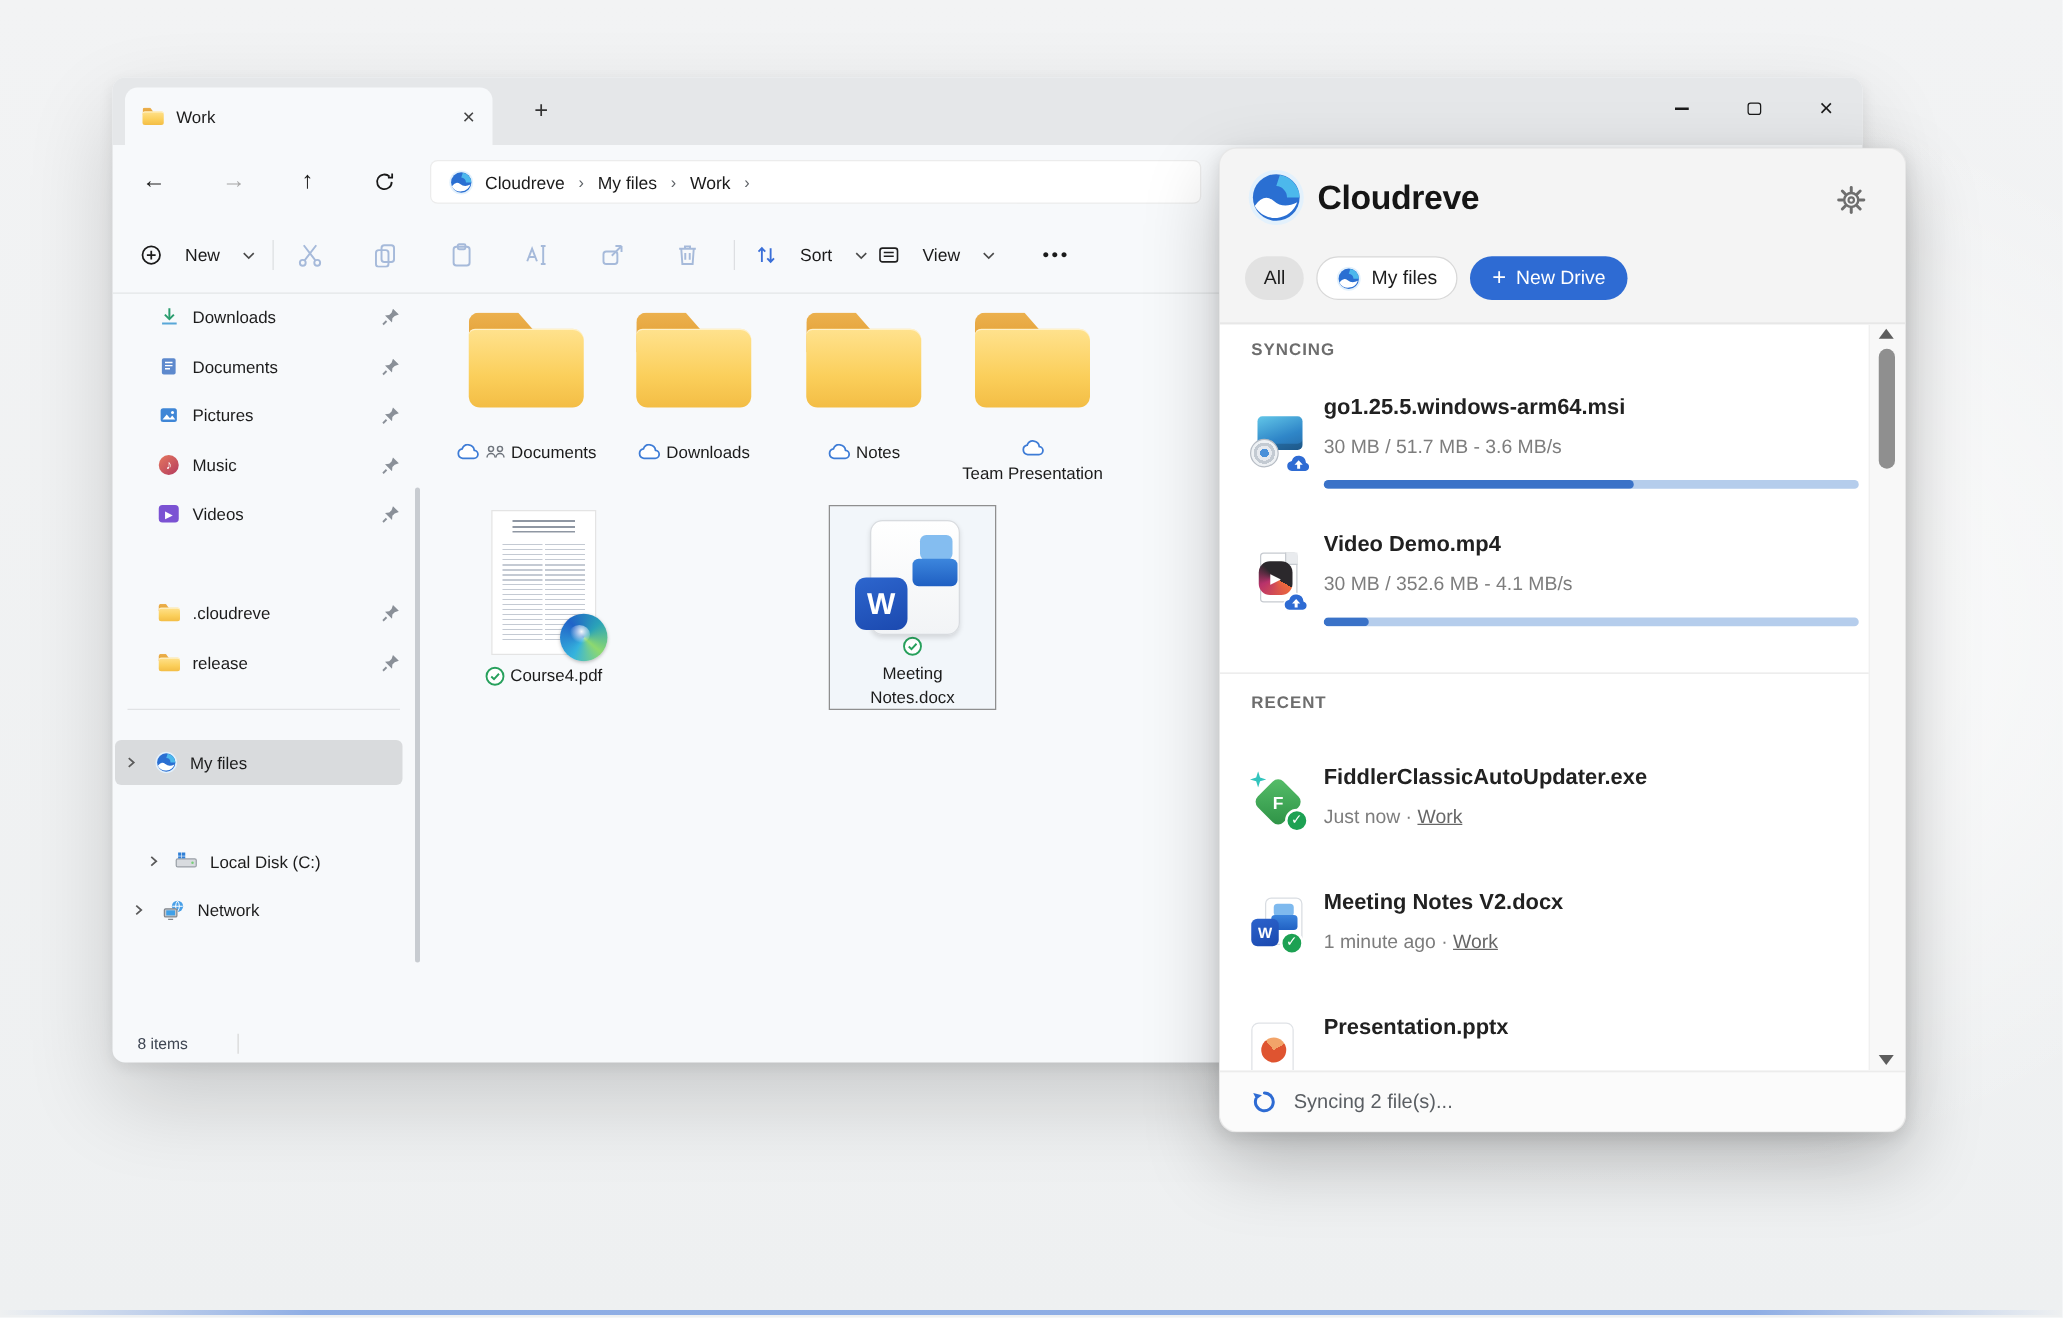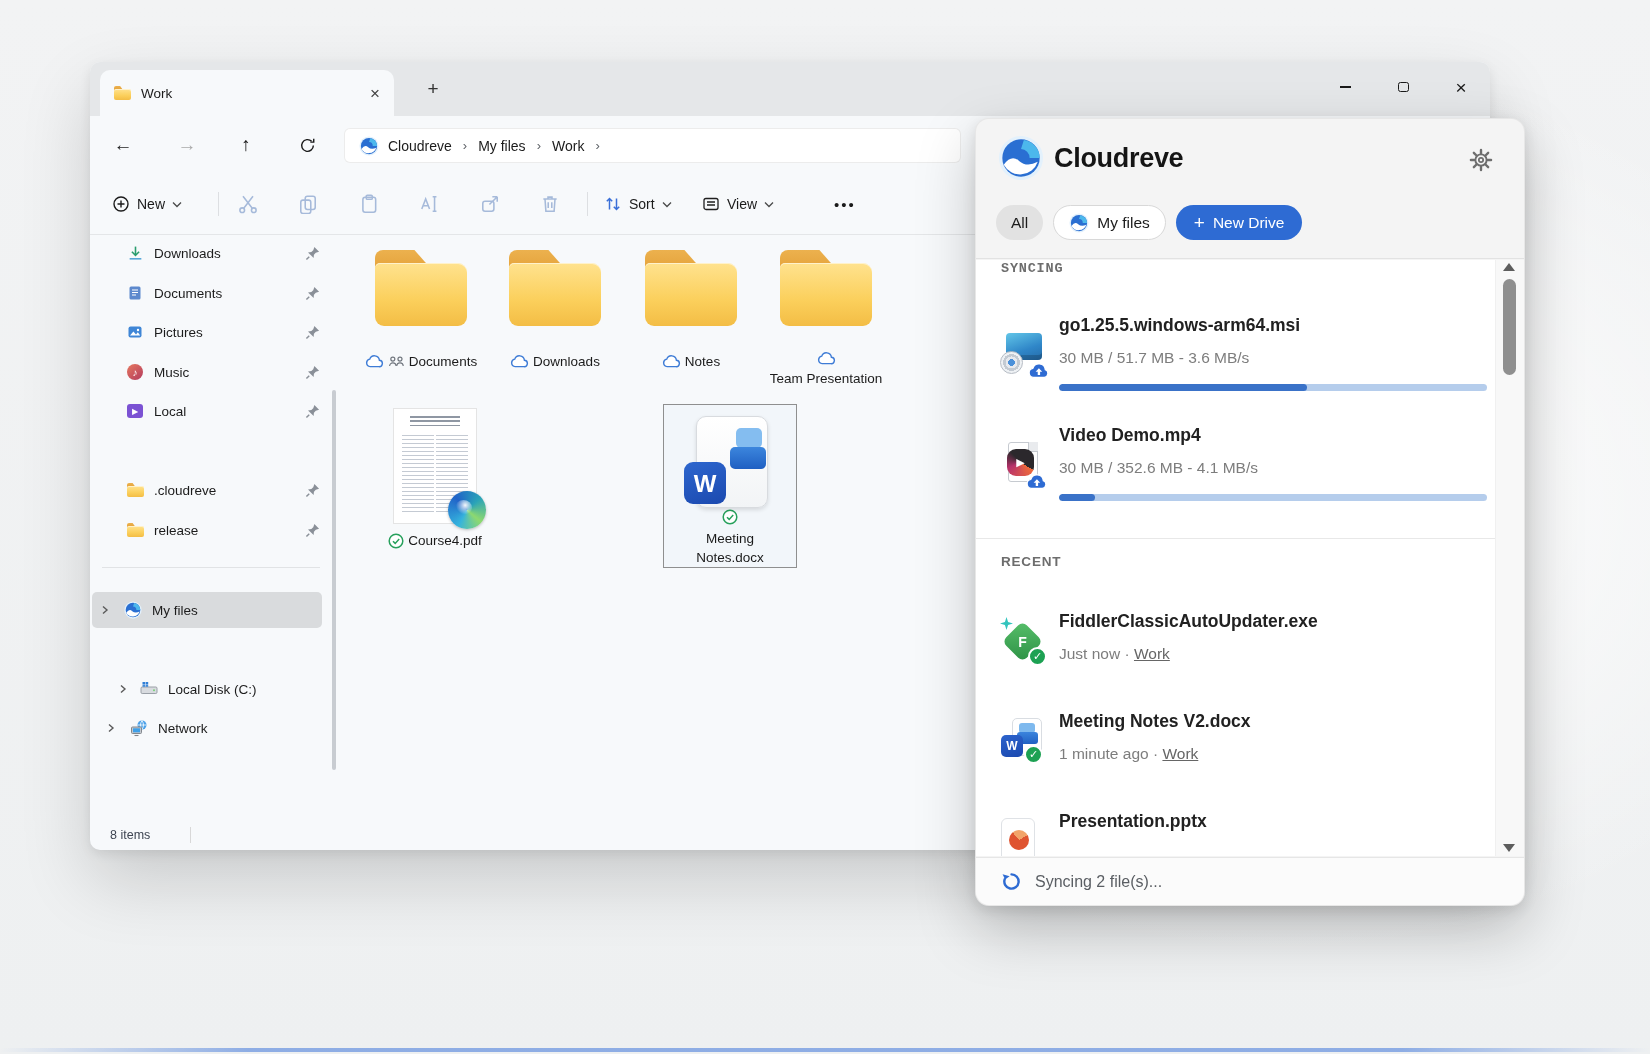--- a/index.html
+++ b/index.html
@@ -31,21 +31,21 @@
   .glyph-close{font-size:19px;line-height:1;}
 
   .navbar{position:absolute;left:0;right:0;top:54px;height:58px;}
   .nav-btn{position:absolute;top:14px;width:30px;height:30px;display:flex;align-items:center;justify-content:center;font-size:19px;color:#1a1a1a;}
   .nav-btn.disabled{color:#a9a9a9;}
   .addressbar{position:absolute;left:255px;top:13px;width:615px;height:33px;background:#ffffff;border-radius:5px;
     box-shadow:0 0 0 1px #ececec;display:flex;align-items:center;padding:0 14px;gap:9px;font-size:14px;color:#1b1b1b;}
   .crumb-sep{color:#5f6368;font-size:13px;padding:0 2px;}
 
   .toolbar{position:absolute;left:0;right:0;top:112px;height:61px;border-bottom:1px solid #e4e6e8;}
-  .tb{position:absolute;top:0;height:60px;display:flex;align-items:center;gap:7px;font-size:14px;color:#1b1b1b;}
+  .tb{position:absolute;top:0;height:60px;display:flex;align-items:center;gap:18px;font-size:14px;color:#1b1b1b;}
   .tb-sep{position:absolute;top:18px;width:1px;height:24px;background:#dddfe2;}
   .tb-ico{display:flex;align-items:center;}
 
   
   .side-row{position:absolute;left:8px;width:234px;height:36px;display:flex;align-items:center;font-size:13.5px;color:#1c1c1c;border-radius:5px;}
   .side-row .ico{width:18px;height:18px;margin-left:28px;margin-right:10px;flex:none;display:flex;align-items:center;justify-content:center;}
   .side-row .pin{position:absolute;right:12px;width:15px;height:15px;}
   .side-row.sel{background:#d9dbdd;}
   .tree .chev{width:14px;margin-left:8px;display:flex;align-items:center;color:#5a5a5a;flex:none;}
   .tree .ico{margin-left:10px;}
@@ -351,21 +351,21 @@
     <span>Music</span>
     <span class="pin"><svg width="15" height="15" viewBox="0 0 16 16">
           <path d="M10 1L15 6L11.5 7.2L9.5 9.2L9.2 12.8L3.2 6.8L6.8 6.5L8.8 4.5Z" fill="#8a9098"></path>
           <path d="M4.5 11.5L1.5 14.5" stroke="#8a9098" stroke-width="1.6"></path>
         </svg></span>
   </div>
   <div class="side-row" style="top:331px;">
     <span class="ico">
         <span style="width:16px;height:14px;border-radius:3px;background:#7b52d3;display:flex;align-items:center;justify-content:center;color:#fff;font-size:8px;">▶</span>
       </span>
-    <span>Local</span>
+    <span>Videos</span>
     <span class="pin"><svg width="15" height="15" viewBox="0 0 16 16">
           <path d="M10 1L15 6L11.5 7.2L9.5 9.2L9.2 12.8L3.2 6.8L6.8 6.5L8.8 4.5Z" fill="#8a9098"></path>
           <path d="M4.5 11.5L1.5 14.5" stroke="#8a9098" stroke-width="1.6"></path>
         </svg></span>
   </div>
   <div class="side-row" style="top:410px;">
     <span class="ico">
         <span class="folder-mini">
           <span class="folder-back"></span>
           <span class="folder-front"></span>
@@ -584,21 +584,21 @@
         <span>My files</span>
       </div>
       <div class="chip newdrive">
         <span class="plus">+</span>
         <span>New Drive</span>
       </div>
     </div>
   </div>
 
   <div class="p-body">
-    <div class="sec-h" style="top:1px;font-family:Liberation Mono, monospace;">SYNCING</div>
+    <div class="sec-h" style="top:12px;">SYNCING</div>
 
     <div class="ficon" style="top:72px;">
       <span class="msi-screen"></span>
         <span class="msi-disc"></span>
       <svg class="cloudup" style="right:-4px;bottom:-3px;" viewBox="0 0 24 18">
           <path d="M7 16.5a5 5 0 0 1-.6-9.9 7 7 0 0 1 13.6 1.6A4.3 4.3 0 0 1 19 16.5Z" fill="#2e6bd3" stroke="#fff" stroke-width="1.4"></path>
           <path d="M13 6.5l3.6 3.9h-2.3v3.4h-2.6v-3.4H9.4Z" fill="#fff"></path>
         </svg>
     </div>
     <div class="f-name" style="top:55px;">go1.25.5.windows-arm64.msi</div>

